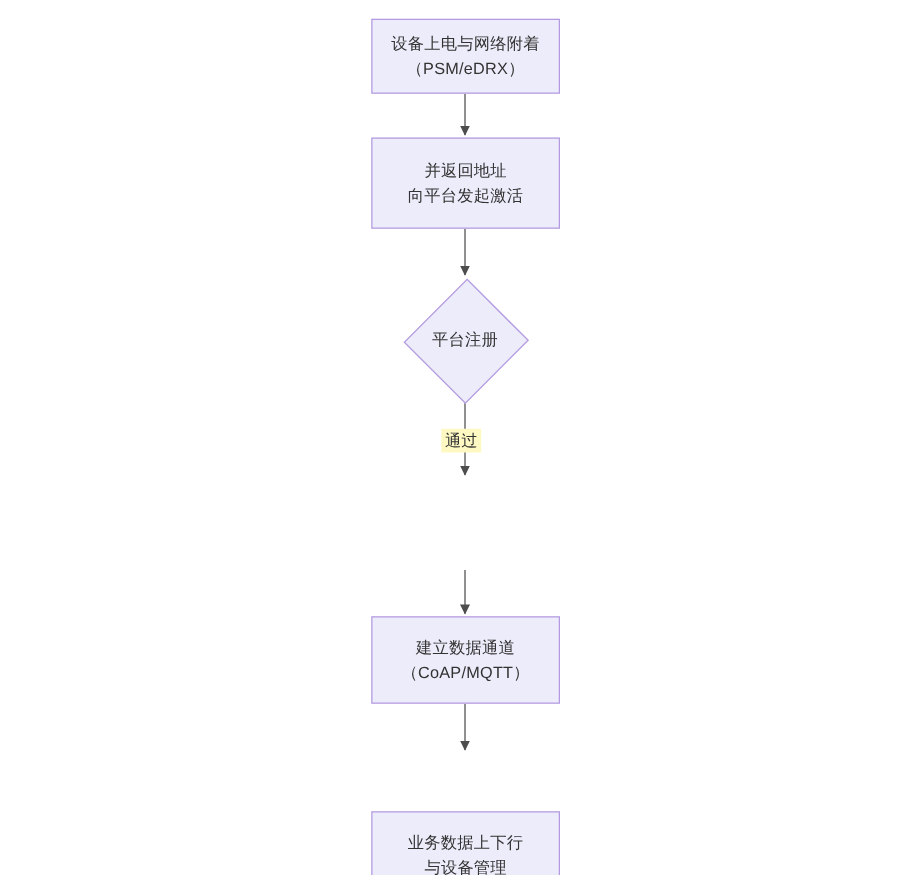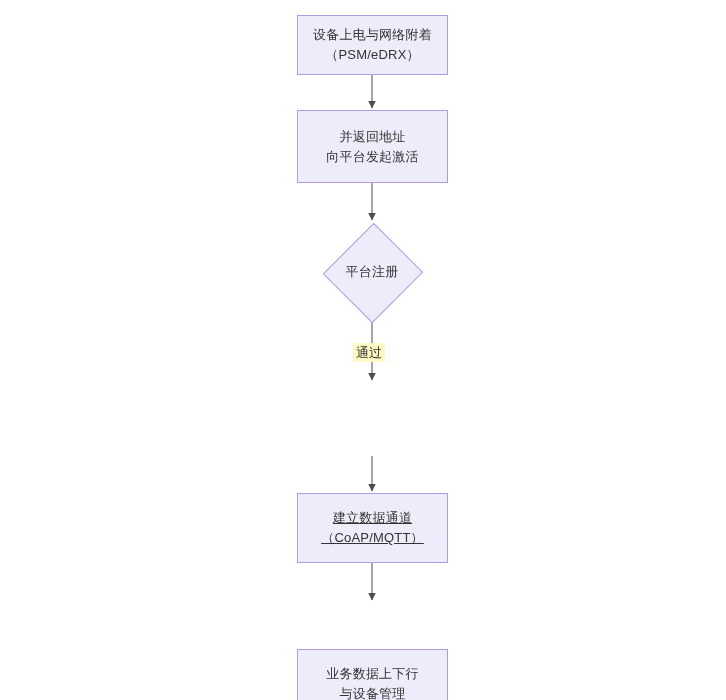--- a/index.html
+++ b/index.html
@@ -127,21 +127,21 @@
   <div class="node node-decision" style="left:324px; top:222px; width:96px; height:100px;">
     <span class="diamond-shape"></span>
     <span class="node-label">平台注册</span>
   </div>
 
   <div class="edge-label" style="left:353px; top:343px;">
     <span>通过</span>
   </div>
 
 
-  <div class="node node-process" style="left:297px; top:493px; width:151px; height:70px;text-decoration:underline;">
+  <div class="node node-process" style="left:297px; top:493px; width:151px; height:70px;">
     <span class="node-label">建立数据通道
 （CoAP/MQTT）</span>
   </div>
 
   <div class="node node-process" style="left:297px; top:602px; width:151px; height:70px;margin-top:47px;">
     <span class="node-label">业务数据上下行
 与设备管理</span>
   </div>
 
 </div>

